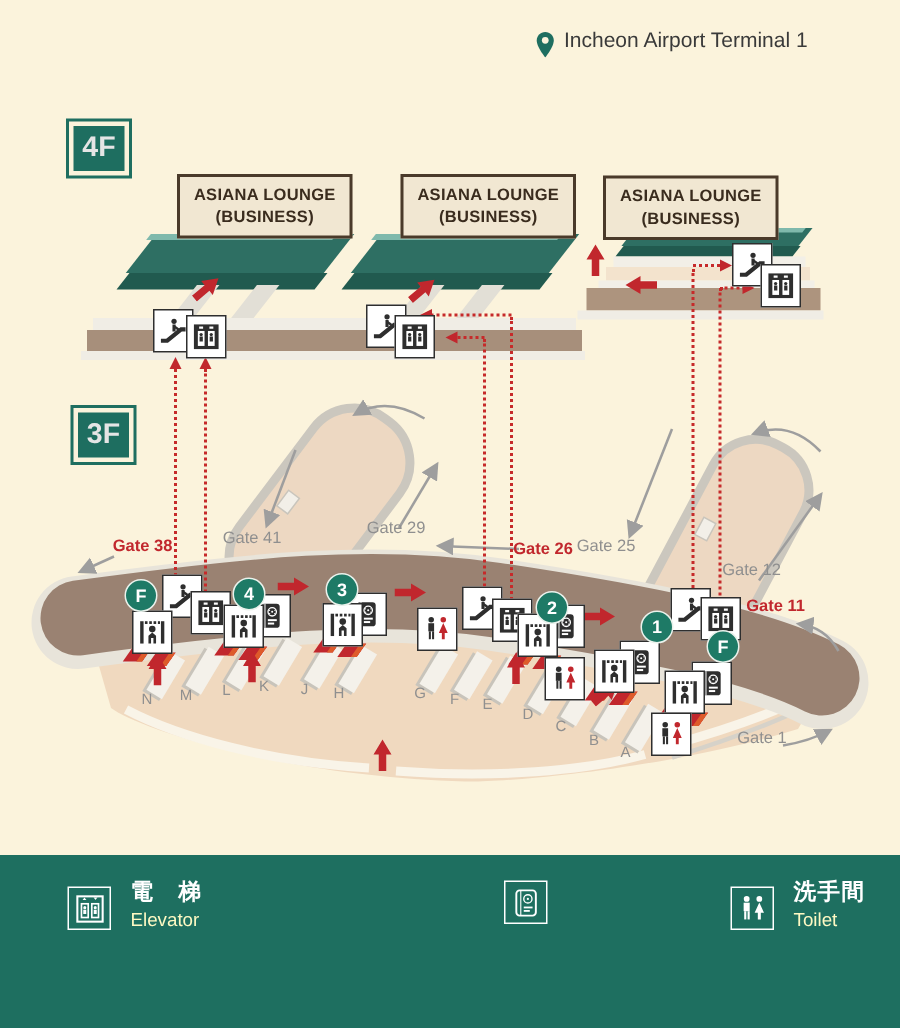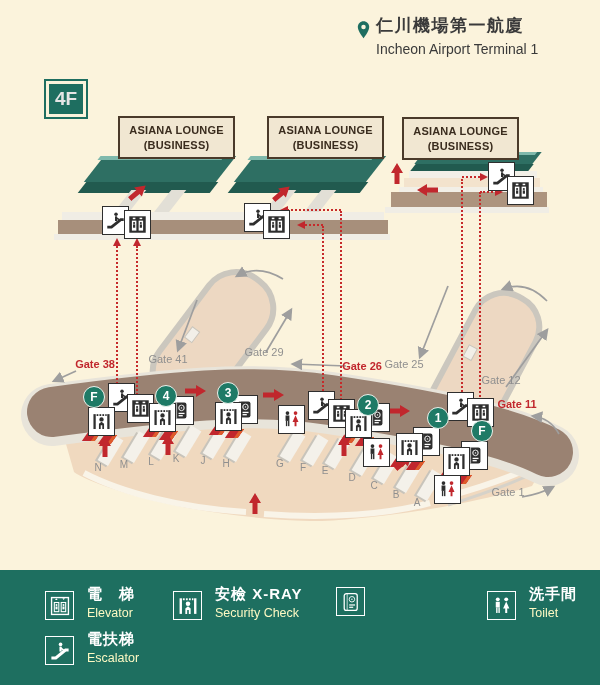--- a/index.html
+++ b/index.html
@@ -158,27 +158,29 @@
     </svg>
 
   <div class="hdr">
     <span class="pin">
       <svg viewBox="0 0 24 30" width="15" height="20">
           <path d="M12 1C6.8 1 2.9 5 2.9 10.1c0 7 9.1 18 9.1 18s9.1-11 9.1-18C21.1 5 17.2 1 12 1z" fill="#1E6E60"></path>
           <circle cx="12" cy="10" r="3.6" fill="#FBF3DC"></circle>
         </svg>
     </span>
     <div class="tt">
-      <div class="t-zh">仁川機場第一航廈</div>
       <div class="t-en">Incheon Airport Terminal 1</div>
     </div>
   </div>
 
   <div class="floor-badge fb4">
     <div class="inner">4F</div>
+  </div>
+  <div class="floor-badge fb3">
+    <div class="inner">3F</div>
   </div>
 
   <div id="overlay">
       <div class="plat" style="left:60px;top:148px">
         <div class="p-top"></div>
         <div class="p-hl"></div>
         <div class="p-front"></div>
         <div class="ramp r1"></div>
         <div class="ramp r2"></div>
         <div class="s-w1"></div>
@@ -667,54 +669,20 @@
             <path d="M7.1 12.5h2.2v3.2H7.1z" fill="#fff"></path>
             <circle cx="15.8" cy="11" r="1.1" fill="#fff"></circle>
             <path d="M14.7 12.5h2.2v3.2h-2.2z" fill="#fff"></path>
           </svg>
         </div>
         <div class="lg-txt">
           <div class="lg-zh">電　梯</div>
           <div class="lg-en">Elevator</div>
         </div>
       </div>
-      <div class="lg-item" style="left:45px;top:62px">
-        <div class="lg-ico">
-          <svg viewBox="0 0 24 24">
-            <circle cx="12.6" cy="4.8" r="2" fill="#fff"></circle>
-            <path d="M12.6 7.2v5.4" stroke="#fff" stroke-width="2.4"></path>
-            <path d="M12.6 8.6l3.4 2.5" stroke="#fff" stroke-width="1.8"></path>
-            <path d="M2.6 19.6h4.8L18 11h3.4" fill="none" stroke="#fff" stroke-width="3.2"></path>
-          </svg>
-        </div>
-        <div class="lg-txt">
-          <div class="lg-zh">電扶梯</div>
-          <div class="lg-en">Escalator</div>
-        </div>
-      </div>
-      <div class="lg-item" style="left:173px;top:17px">
-        <div class="lg-ico">
-          <svg viewBox="0 0 24 24">
-            <rect x="2.8" y="3.6" width="2.6" height="17" fill="#fff"></rect>
-            <rect x="18.6" y="3.6" width="2.6" height="17" fill="#fff"></rect>
-            <g fill="#fff">
-              <rect x="6.4" y="3.6" width="2" height="2.1"></rect>
-              <rect x="9.7" y="3.6" width="2" height="2.1"></rect>
-              <rect x="13" y="3.6" width="2" height="2.1"></rect>
-              <rect x="16.3" y="3.6" width="1.6" height="2.1"></rect>
-            </g>
-            <circle cx="12" cy="9.6" r="2.5" fill="#fff"></circle>
-            <path d="M12 12.2l-2.9 2.4v6h2v-4.2h1.8v4.2h2v-6z" fill="#fff"></path>
-          </svg>
-        </div>
-        <div class="lg-txt">
-          <div class="lg-zh">安檢 X-RAY</div>
-          <div class="lg-en">Security Check</div>
-        </div>
-      </div>
       <div class="lg-item" style="left:336px;top:17px">
         <div class="lg-ico">
           <svg viewBox="0 0 24 24">
             <rect x="4.6" y="2.8" width="14.2" height="18.4" rx="2.4" fill="none" stroke="#fff" stroke-width="1.4"></rect>
             <rect x="7.3" y="2.8" width="1" height="18.4" fill="#fff" opacity=".8"></rect>
             <circle cx="13" cy="9" r="3" fill="none" stroke="#fff" stroke-width="1"></circle>
             <circle cx="13" cy="9" r=".8" fill="#fff"></circle>
             <rect x="10" y="14.6" width="6.4" height="1.3" fill="#fff"></rect>
             <rect x="10" y="17.1" width="4.4" height="1.3" fill="#fff"></rect>
           </svg>

